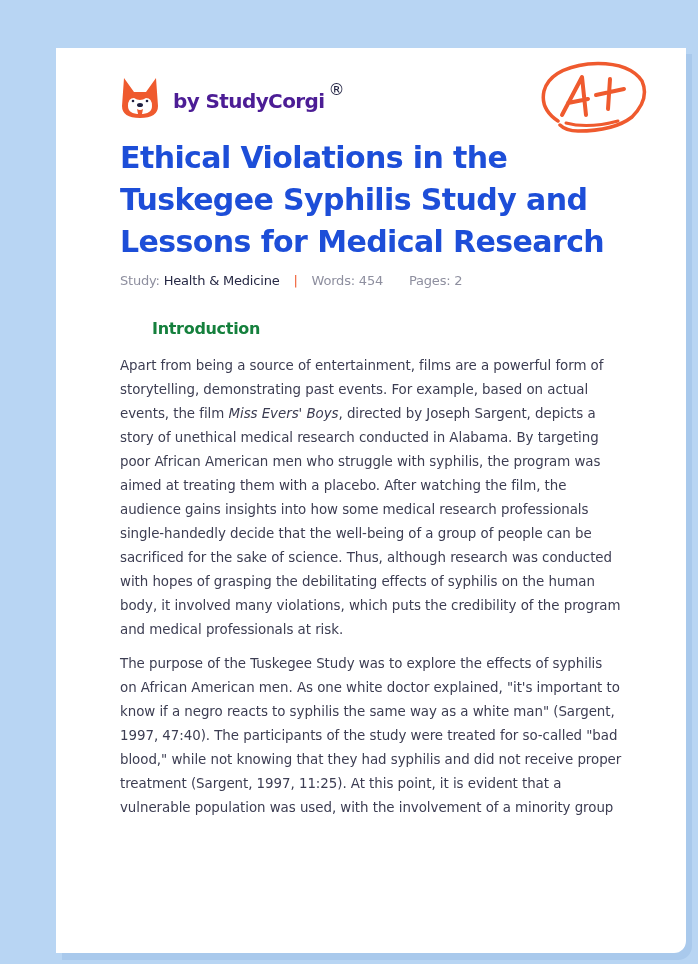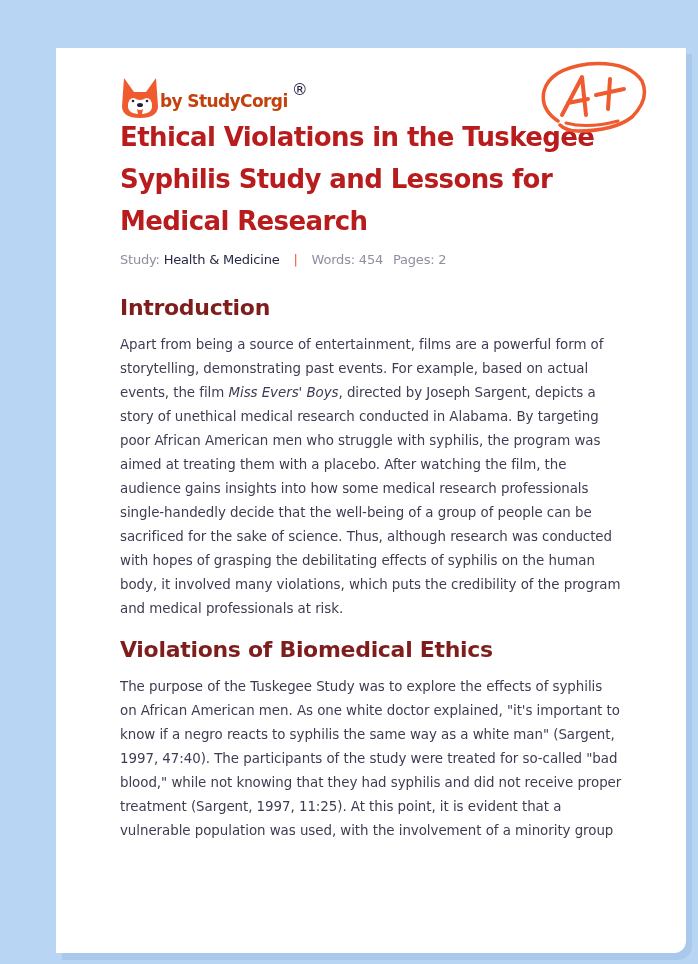--- a/index.html
+++ b/index.html
@@ -20,48 +20,48 @@
   }
   .header {
     position: relative; height: 100px;
   }
   .logo {
     position: absolute; left: 64px; top: 28px;
     display: flex; align-items: center;
   }
   .corgi { width: 40px; height: 44px; }
   .brand {
-    margin-top: 6px;
+    margin-left: 13px; margin-top: 6px;
     font-family: "DejaVu Sans", sans-serif; font-weight: bold;
-    font-size: 17px; color: #c2410c; letter-spacing: -0.6px;
+    font-size: 20px; color: #4c1d95; letter-spacing: -0.6px;
   }
   .reg {
     position: relative; top: -9px; margin-left: 4px;
     font-family: "DejaVu Sans", sans-serif;
     font-size: 16px; color: #1f2041;
   }
   .grade {
     position: absolute; right: 38px; top: 11px; width: 110px; height: 80px;
   }
   h1 {
-    margin-top: 68px;
+    margin-top: 89px;
     font-family: "DejaVu Sans", sans-serif; font-weight: bold;
-    font-size: 26px; line-height: 42px; color: #b91c1c;
+    font-size: 30px; line-height: 42px; color: #1d4ed8;
     letter-spacing: -0.6px;
   }
   .meta {
     margin-top: 10px; font-size: 13px; color: #8e8f9f;
     font-family: "DejaVu Sans", sans-serif; letter-spacing: -0.2px;
   }
   .meta .topic { color: #262844; text-align: center; }
   .meta .sep { color: #ef5a2e; margin: 0 10px; }
-  .meta .pages { margin-left: 6px; }
+  .meta .pages { margin-left: 22px; }
   h2 {
     font-family: "DejaVu Sans", sans-serif; font-weight: bold;
-    font-size: 22px; color: #7f1d1d; letter-spacing: -0.3px;
+    font-size: 16px; color: #15803d; letter-spacing: -0.3px; margin-left: 32px;
   }
   h2.intro { margin-top: 26px; line-height: 30px; }
   h2.violations { margin-top: 14px; line-height: 30px; }
   p {
     margin-top: 10px;
     font-family: "DejaVu Sans", sans-serif;
     font-size: 13.4px; line-height: 24px; color: #3c3d52;
     letter-spacing: -0.05px;
   }
   p em { }
@@ -98,15 +98,14 @@
     <span>Study:</span>
     <span class="topic">Health &amp; Medicine</span>
     <span class="sep">|</span>
     <span>Words: 454</span>
     <span class="pages">Pages: 2</span>
   </div>
 
   <h2 class="intro">Introduction</h2>
   <p><span>Apart from being a source of entertainment, films are a powerful form of storytelling, demonstrating past events. For example, based on actual events, the film </span><em>Miss Evers' Boys</em><span>, directed by Joseph Sargent, depicts a story of unethical medical research conducted in Alabama. By targeting poor African American men who struggle with syphilis, the program was aimed at treating them with a placebo. After watching the film, the audience gains insights into how some medical research professionals single-handedly decide that the well-being of a group of people can be sacrificed for the sake of science. Thus, although research was conducted with hopes of grasping the debilitating effects of syphilis on the human body, it involved many violations, which puts the credibility of the program and medical professionals at risk.</span></p>
 
-  <h2 class="violations">Violations of Biomedical Ethics</h2>
   <p>The purpose of the Tuskegee Study was to explore the effects of syphilis on African American men. As one white doctor explained, "it's important to know if a negro reacts to syphilis the same way as a white man" (Sargent, 1997, 47:40). The participants of the study were treated for so-called "bad blood," while not knowing that they had syphilis and did not receive proper treatment (Sargent, 1997, 11:25). At this point, it is evident that a vulnerable population was used, with the involvement of a minority group</p>
 </div>
 
 </body></html>

